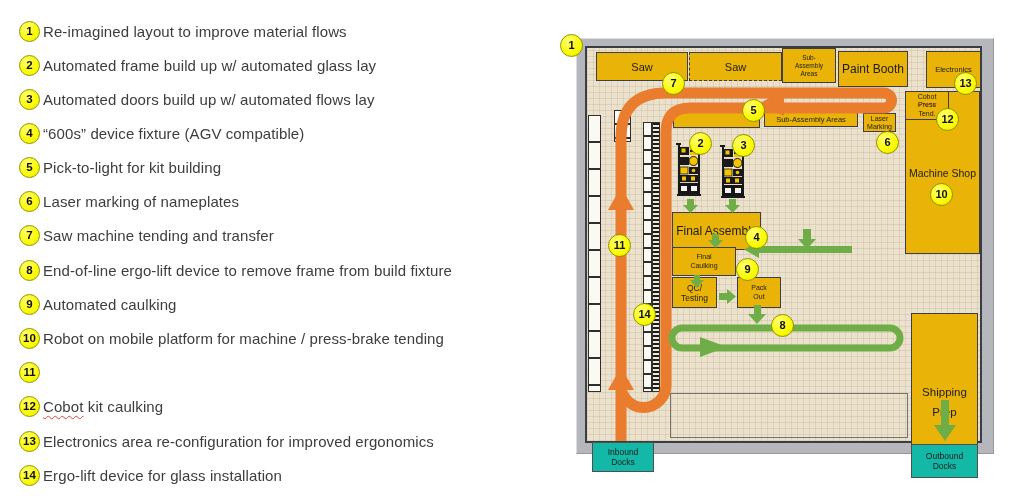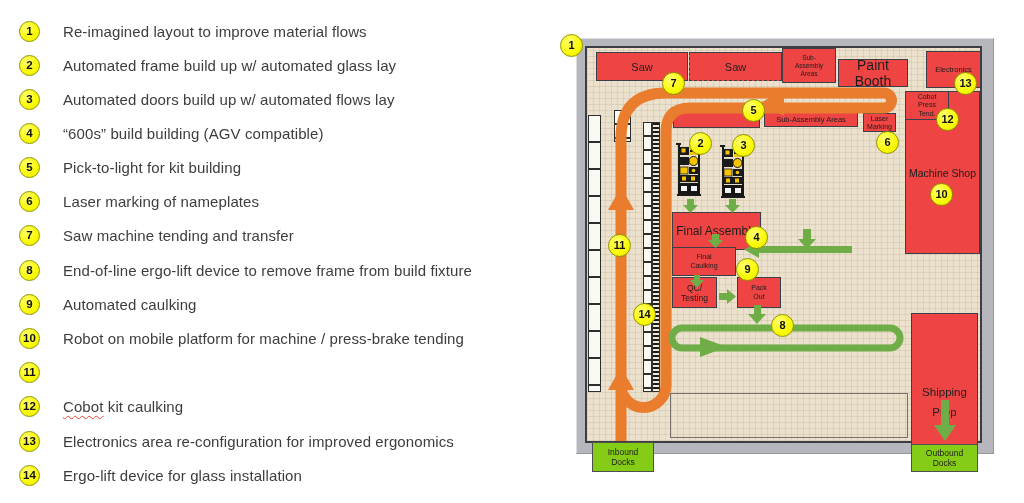--- a/index.html
+++ b/index.html
@@ -5,44 +5,44 @@
   html,body{margin:0;padding:0;background:#fff;}
   #app{position:relative;width:1024px;height:503px;background:#fff;overflow:hidden;
        font-family:"Liberation Sans",sans-serif;}
 
   
   .note{position:absolute;left:19px;height:22px;display:flex;align-items:center;}
   .nbadge{width:21px;height:21px;border-radius:50%;box-sizing:border-box;flex:0 0 21px;
           background:radial-gradient(circle at 35% 30%,#ffff6e,#fafa00 62%,#e9e900);
           border:1.4px solid #8f9400;color:#111;
           font:bold 11.5px/18px "Liberation Sans",sans-serif;text-align:center;}
-  .ntext{margin-left:23px;font-size:15px;color:#3d3d3d;white-space:nowrap;letter-spacing:.1px;}
+  .ntext{margin-left:3px;font-size:15px;color:#3d3d3d;white-space:nowrap;letter-spacing:.1px;}
   .wavy{text-decoration:underline;text-decoration-style:wavy;text-decoration-color:#e34234;
         text-decoration-thickness:1px;text-underline-offset:3px;}
 
   
   .plan-frame{position:absolute;left:576px;top:38px;width:416px;height:414px;
               background:#b5b7bc;border-top:1px solid #dcdde0;border-left:1px solid #dcdde0;
               border-right:1px solid #95979c;border-bottom:1px solid #95979c;z-index:1;}
   .plan-floor{position:absolute;left:585px;top:46px;width:397px;height:397px;box-sizing:border-box;
               border:2px solid #3a3d44;background-color:#ebe1cd;
               background-image:
                 repeating-linear-gradient(90deg,rgba(160,140,100,.18) 0 1px,transparent 1px 6px),
                 repeating-linear-gradient(0deg,rgba(160,140,100,.18) 0 1px,transparent 1px 6px);
               z-index:1;}
 
   
-  .area{position:absolute;box-sizing:border-box;background:#ef4444;border:1.4px solid #3c3f47;
+  .area{position:absolute;box-sizing:border-box;background:#eab308;border:1.4px solid #3c3f47;
         color:#1d1d1d;display:flex;align-items:center;justify-content:center;text-align:center;
         white-space:pre-line;z-index:4;}
   .hatch{background-color:#fff;
          background-image:repeating-linear-gradient(45deg,#c9c9c9 0 1px,transparent 1px 5px);
          border:1.4px dashed #4a4a4a;}
   .plain{background:transparent;border:1px solid #76716a;}
-  .dock{background:#84cc16;border:1.3px solid #4e4e4e;z-index:8;}
+  .dock{background:#14b8a6;border:1.3px solid #4e4e4e;z-index:8;}
 
   
   .rack{position:absolute;box-sizing:border-box;background:#fbfaf2;border:1px solid #2e2e2e;z-index:2;}
   .rungs26{background-image:repeating-linear-gradient(180deg,transparent 0 25px,#2e2e2e 25px 27px);}
   .rungs13{background-image:repeating-linear-gradient(180deg,transparent 0 12px,#2e2e2e 12px 14px);}
   .dotstrip{position:absolute;box-sizing:border-box;z-index:2;border:1px solid #333;
             background:repeating-linear-gradient(180deg,#1c1c1c 0 2px,#efe8d5 2px 4px);}
 
   .svglayer{position:absolute;left:0;top:0;z-index:5;pointer-events:none;}
   .robot{position:absolute;z-index:5;}
@@ -65,21 +65,21 @@
   <div class="note" style="top:54px">
       <span class="nbadge">2</span>
       <span class="ntext">Automated frame build up w/ automated glass lay</span>
     </div>
   <div class="note" style="top:88px">
       <span class="nbadge">3</span>
       <span class="ntext">Automated doors build up w/ automated flows lay</span>
     </div>
   <div class="note" style="top:122px">
       <span class="nbadge">4</span>
-      <span class="ntext">“600s” build building (AGV compatible)</span>
+      <span class="ntext">“600s” device fixture (AGV compatible)</span>
     </div>
   <div class="note" style="top:156px">
       <span class="nbadge">5</span>
       <span class="ntext">Pick-to-light for kit building</span>
     </div>
   <div class="note" style="top:190px">
       <span class="nbadge">6</span>
       <span class="ntext">Laser marking of nameplates</span>
     </div>
   <div class="note" style="top:224px">
@@ -120,21 +120,21 @@
   <div class="rack rungs26" style="left:588px;top:115px;width:13px;height:277px"></div>
   <div class="rack rungs13" style="left:614px;top:110px;width:17px;height:32px"></div>
   <div class="rack rungs13" style="left:643px;top:122px;width:9px;height:270px"></div>
   <div class="dotstrip" style="left:652px;top:122px;width:8px;height:270px"></div>
 
   <div class="area" style="left:596px;top:52px;width:92px;height:29px;font-size:11px">Saw</div>
   <div class="area" style="left:689px;top:52px;width:93px;height:29px;font-size:11px;border-left-style:dashed;border-bottom-style:dashed">Saw</div>
   <div class="area" style="left:782px;top:48px;width:54px;height:35px;font-size:6.5px;line-height:8px">Sub-
 Assembly
 Areas</div>
-  <div class="area" style="left:838px;top:59px;width:70px;height:28px;font-size:14px">Paint Booth</div>
+  <div class="area" style="left:838px;top:51px;width:70px;height:36px;font-size:12px">Paint Booth</div>
   <div class="area" style="left:926px;top:51px;width:55px;height:37px;font-size:7.5px">Electronics</div>
 
   <div class="area" style="left:673px;top:112px;width:87px;height:16px"></div>
   <div class="area" style="left:764px;top:112px;width:94px;height:15px;font-size:7.5px">Sub-Assembly Areas</div>
   <div class="area" style="left:863px;top:113px;width:33px;height:19px;font-size:7px;line-height:8px">Laser
 Marking</div>
 
   <div class="area" style="left:905px;top:91px;width:75px;height:163px;font-size:10.5px">Machine Shop</div>
   <div class="area" style="left:905px;top:91px;width:44px;height:29px;font-size:7px;line-height:8.5px;flex-direction:column;z-index:5"><span class="wavy">Cobot</span><span>Press
 Tend.</span></div>
@@ -148,21 +148,21 @@
   <div class="area" style="left:737px;top:277px;width:44px;height:31px;font-size:7px;line-height:8.5px">Pack
 Out</div>
 
   <div class="area plain" style="left:670px;top:393px;width:238px;height:45px"></div>
 
   <div class="area" style="left:911px;top:313px;width:67px;height:132px;font-size:11.5px;line-height:20px;align-items:flex-start;padding-top:68px">Shipping
 Prep</div>
 
   <div class="area dock" style="left:592px;top:442px;width:62px;height:30px;font-size:8.5px;line-height:10.5px">Inbound
 Docks</div>
-  <div class="area dock" style="left:911px;top:444px;width:67px;height:28px;font-size:8.5px;line-height:10.5px">Outbound
+  <div class="area dock" style="left:911px;top:444px;width:67px;height:34px;font-size:8.5px;line-height:10.5px">Outbound
 Docks</div>
 
   <svg class="robot" style="left:676px;top:141px" width="26" height="57" viewBox="0 0 26 57">
     <rect x="0" y="2" width="5" height="2" fill="#1a1a1a"></rect>
       <rect x="21" y="2" width="5" height="2" fill="#1a1a1a"></rect>
     <rect x="2" y="3" width="2" height="46" fill="#1a1a1a"></rect>
       <rect x="22" y="3" width="2" height="46" fill="#1a1a1a"></rect>
     <rect x="4" y="6" width="9" height="8" fill="#1a1a1a"></rect>
       <rect x="5.5" y="7.5" width="4" height="4" fill="#f5c400"></rect>
     <rect x="14" y="6" width="8" height="8" fill="#f5c400"></rect>

